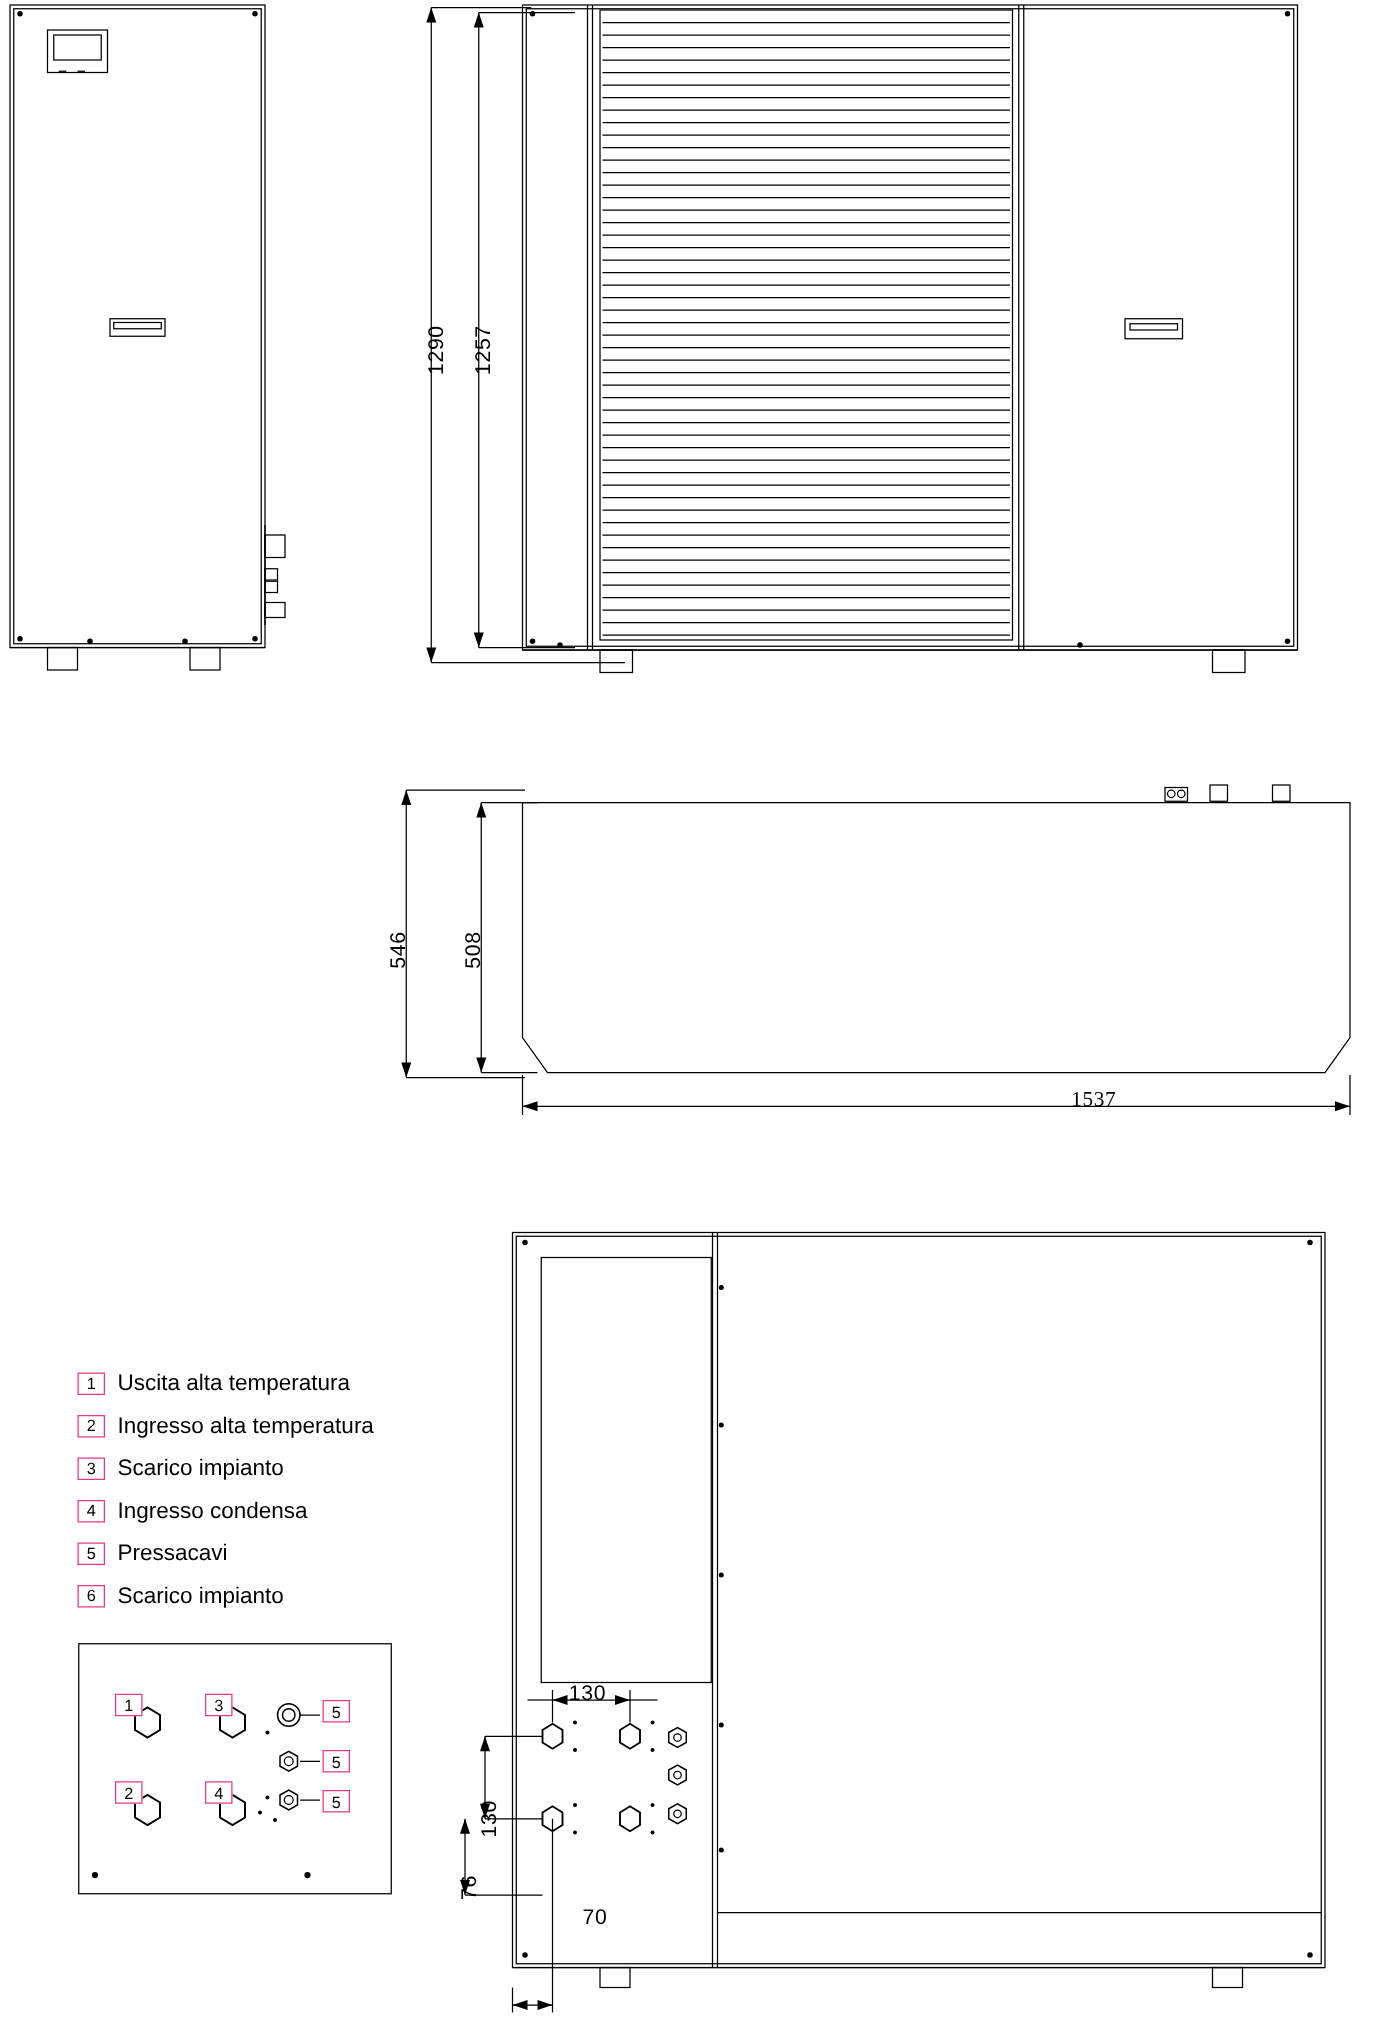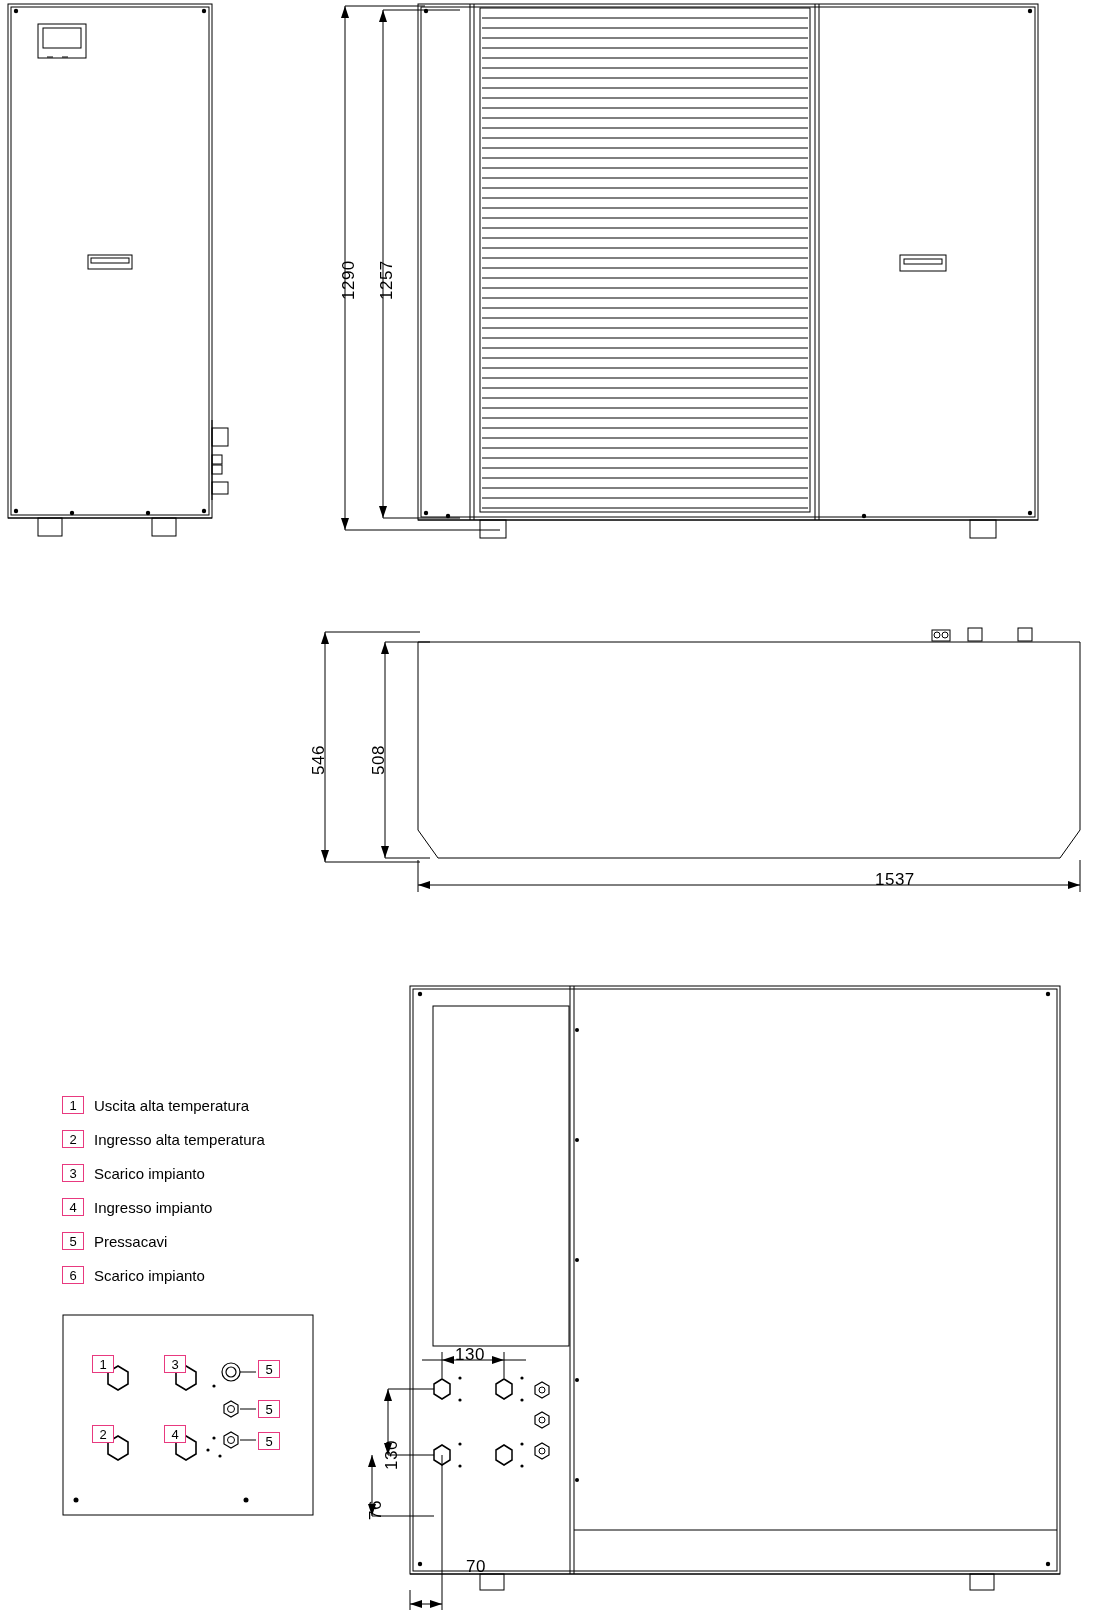--- a/index.html
+++ b/index.html
@@ -3,21 +3,21 @@
 <meta charset="utf-8">
 <style>
   html,body{margin:0;padding:0;background:#ffffff;}
   body{width:1100px;height:1624px;position:relative;font-family:"Liberation Sans",sans-serif;color:#000;}
   .stage{position:absolute;left:0;top:0;width:1100px;height:1624px;}
   .abs{position:absolute;}
   .dimtxt{position:absolute;font-size:17px;letter-spacing:.5px;color:#000;white-space:nowrap;}
   .dimtxt.rot{transform:rotate(-90deg);transform-origin:left top;}
   .legend-item{position:absolute;display:flex;align-items:center;gap:10px;}
   .numbox{width:22px;height:18px;border:1px solid #e8397f;box-sizing:border-box;display:flex;align-items:center;justify-content:center;font-size:13px;line-height:1;background:#fff;}
-  .legend-label{font-size:15px;white-space:nowrap;}
+  .legend-label{font-size:18px;white-space:nowrap;}
   svg{display:block;}
 </style>
 </head>
 <body>
 
 <div class="stage">
 
   <svg class="abs" style="left:0px;top:0px;" width="250" height="560">
 
     <rect x="8" y="4" width="204" height="514" fill="none" stroke="#000" stroke-width="1"></rect>
@@ -166,37 +166,37 @@
     <rect x="718" y="8" width="14" height="13" fill="none" stroke="#000" stroke-width="1"></rect>
 
     <line x1="118" y1="265" x2="780" y2="265" stroke="#000" stroke-width="1"></line>
     <polygon points="118,265 130,261 130,269" fill="#000"></polygon>
     <polygon points="780,265 768,261 768,269" fill="#000"></polygon>
     <line x1="118" y1="240" x2="118" y2="272" stroke="#000" stroke-width="1"></line>
     <line x1="780" y1="240" x2="780" y2="272" stroke="#000" stroke-width="1"></line>
   </svg>
   <div class="dimtxt rot" style="left:309px;top:775px;">546</div>
   <div class="dimtxt rot" style="left:369px;top:775px;">508</div>
-  <div class="dimtxt" style="left:875px;top:870px;">1537</div>
+  <div class="dimtxt" style="left:857px;top:870px;font-family:Liberation Serif, serif;">1537</div>
 
   <div class="legend-item" style="left:62px;top:1096px;">
     <span class="numbox">1</span>
     <span class="legend-label">Uscita alta temperatura</span>
   </div>
   <div class="legend-item" style="left:62px;top:1130px;">
     <span class="numbox">2</span>
     <span class="legend-label">Ingresso alta temperatura</span>
   </div>
   <div class="legend-item" style="left:62px;top:1164px;">
     <span class="numbox">3</span>
     <span class="legend-label">Scarico impianto</span>
   </div>
   <div class="legend-item" style="left:62px;top:1198px;">
     <span class="numbox">4</span>
-    <span class="legend-label">Ingresso impianto</span>
+    <span class="legend-label">Ingresso condensa</span>
   </div>
   <div class="legend-item" style="left:62px;top:1232px;">
     <span class="numbox">5</span>
     <span class="legend-label">Pressacavi</span>
   </div>
   <div class="legend-item" style="left:62px;top:1266px;">
     <span class="numbox">6</span>
     <span class="legend-label">Scarico impianto</span>
   </div>
 
@@ -301,15 +301,15 @@
 
     <line x1="80" y1="644" x2="112" y2="644" stroke="#000" stroke-width="1"></line>
     <polygon points="80,644 92,640 92,648" fill="#000"></polygon>
     <polygon points="112,644 100,640 100,648" fill="#000"></polygon>
     <line x1="112" y1="495" x2="112" y2="650" stroke="#000" stroke-width="1"></line>
     <line x1="80" y1="630" x2="80" y2="650" stroke="#000" stroke-width="1"></line>
   </svg>
   <div class="dimtxt" style="left:455px;top:1345px;">130</div>
   <div class="dimtxt rot" style="left:382px;top:1470px;">130</div>
   <div class="dimtxt rot" style="left:366px;top:1520px;">76</div>
-  <div class="dimtxt" style="left:466px;top:1524px;margin-top:33px;">70</div>
+  <div class="dimtxt" style="left:466px;top:1524px;">70</div>
 
 </div>
 
 </body></html>

